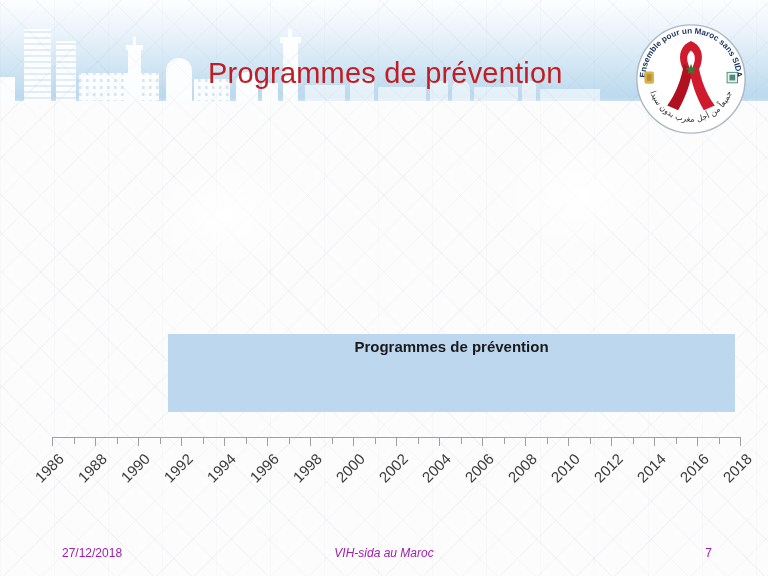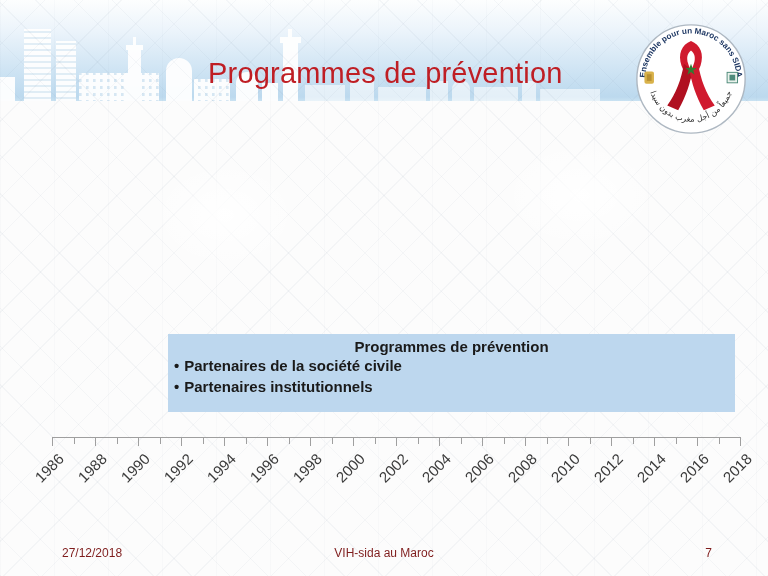--- a/index.html
+++ b/index.html
@@ -49,23 +49,23 @@
   .axis-line{position:absolute;left:0;top:0;width:689px;height:1px;background:#9f9f9f;}
   .tick{position:absolute;top:1px;width:1px;background:#9f9f9f;}
   .tick.major{height:8px;}
   .tick.minor{height:6px;}
   .year-label{
     position:absolute;top:13px;font-size:15px;color:#3c3c3c;white-space:nowrap;
     transform:translateX(-100%) rotate(-45deg);transform-origin:100% 0;
   }
 
   .footer{position:absolute;left:0;top:546px;width:768px;height:20px;z-index:3;
-    font-size:12px;color:#7f1d1d;}
+    font-size:12px;color:#a21caf;}
   .footer-date{position:absolute;left:62px;top:0;}
-  .footer-center{position:absolute;left:0;top:0;width:768px;text-align:center;}
+  .footer-center{position:absolute;left:0;top:0;width:768px;text-align:center;font-style:italic;}
   .footer-page{position:absolute;right:56px;top:0;}
 </style>
 </head>
 <body>
 
 <div class="slide">
 
   <div class="header">
     <svg class="skyline" width="640" height="80" viewBox="0 0 640 80">
       <defs>
@@ -139,24 +139,20 @@
       <path d="M60 20 C50 24 46 34 50 46 C52 52 56 56 60 60 C64 56 68 52 70 46 C74 34 70 24 60 20 Z" fill="#d01a2e"></path>
       <path d="M60 30 C56 33 55 38 57 44 C58 47 59 49 60 51 C61 49 62 47 63 44 C65 38 64 33 60 30 Z" fill="#ffffff"></path>
       <path d="M52.5 44 C50 60 44 76 35 88 L46.5 93 C55 78 59.5 63 61.5 51 Z" fill="#b01020"></path>
       <path d="M67.5 44 C70 60 76 76 85 88 L73.5 93 C65 78 60.5 63 58.5 51 Z" fill="#d01a2e"></path>
       <polygon points="60,44 61.6,48.4 66,48.4 62.4,51 63.8,55.4 60,52.7 56.2,55.4 57.6,51 54,48.4 58.4,48.4" fill="#2f7d32"></polygon>
     </g>
   </svg>
 
   <div class="content-box">
     <div class="box-title">Programmes de prévention</div>
-    <div id="bullets">
-        <div class="bullet"><span class="dot">•</span><span>Partenaires de la société civile</span></div>
-        <div class="bullet"><span class="dot">•</span><span>Partenaires institutionnels</span></div>
-      </div>
   </div>
 
   <div class="timeline" id="timeline">
     <div class="axis-line"></div>
   <div class="tick major" style="left: 0px;"></div>
       <div class="tick minor" style="left: 21.5px;"></div>
       <div class="year-label" style="left: 3px;">1986</div>
       <div class="tick major" style="left: 43px;"></div>
       <div class="tick minor" style="left: 64.5px;"></div>
       <div class="year-label" style="left: 46px;">1988</div>

